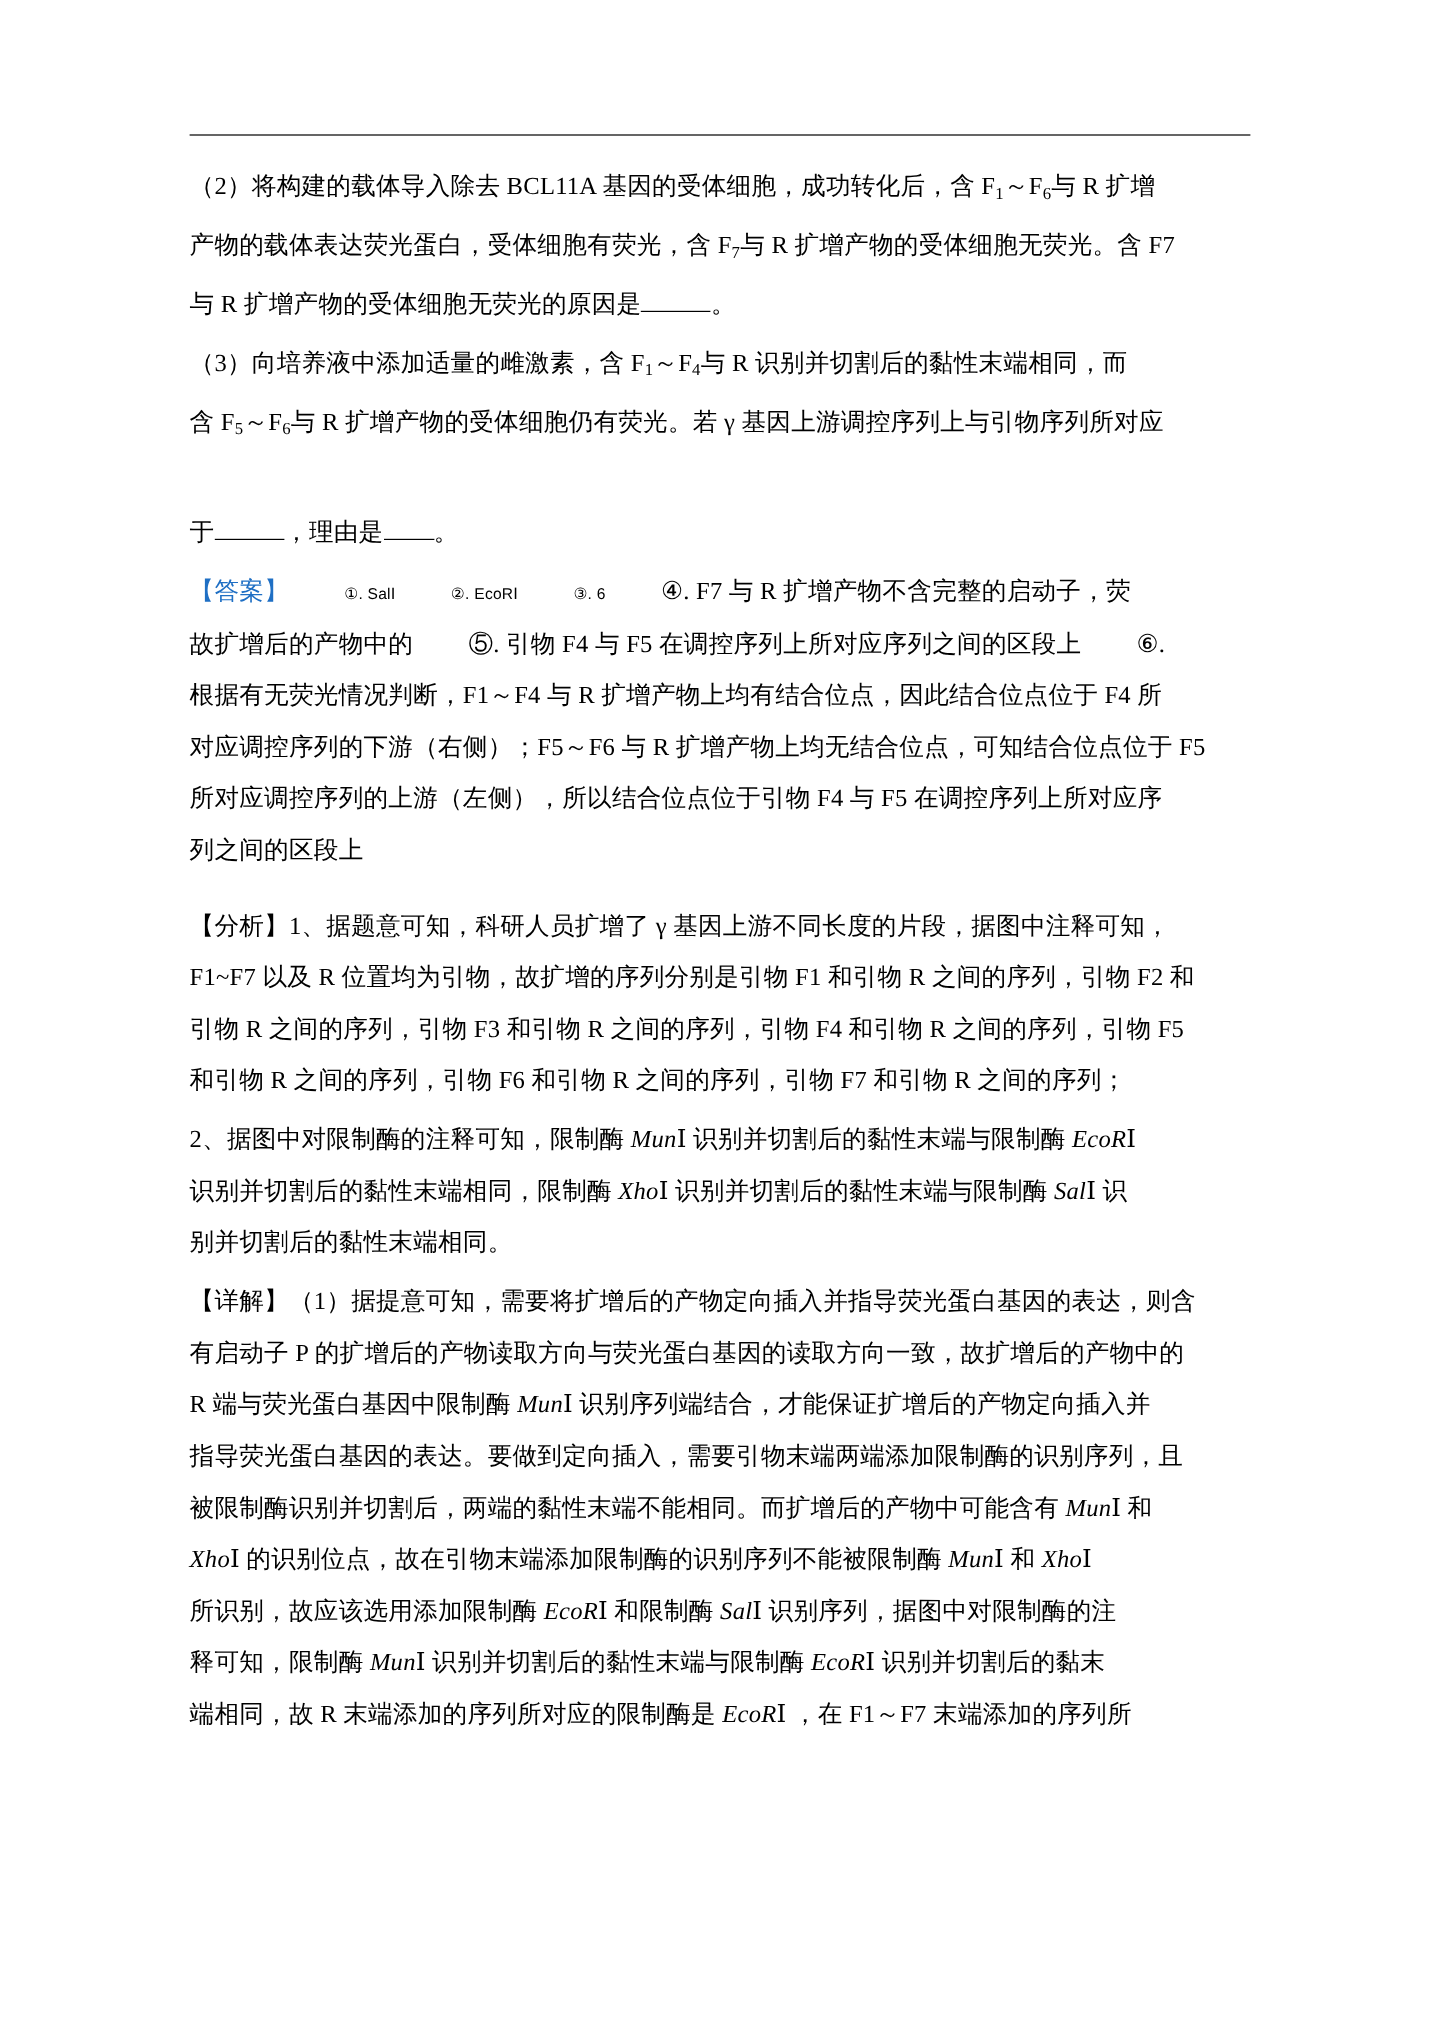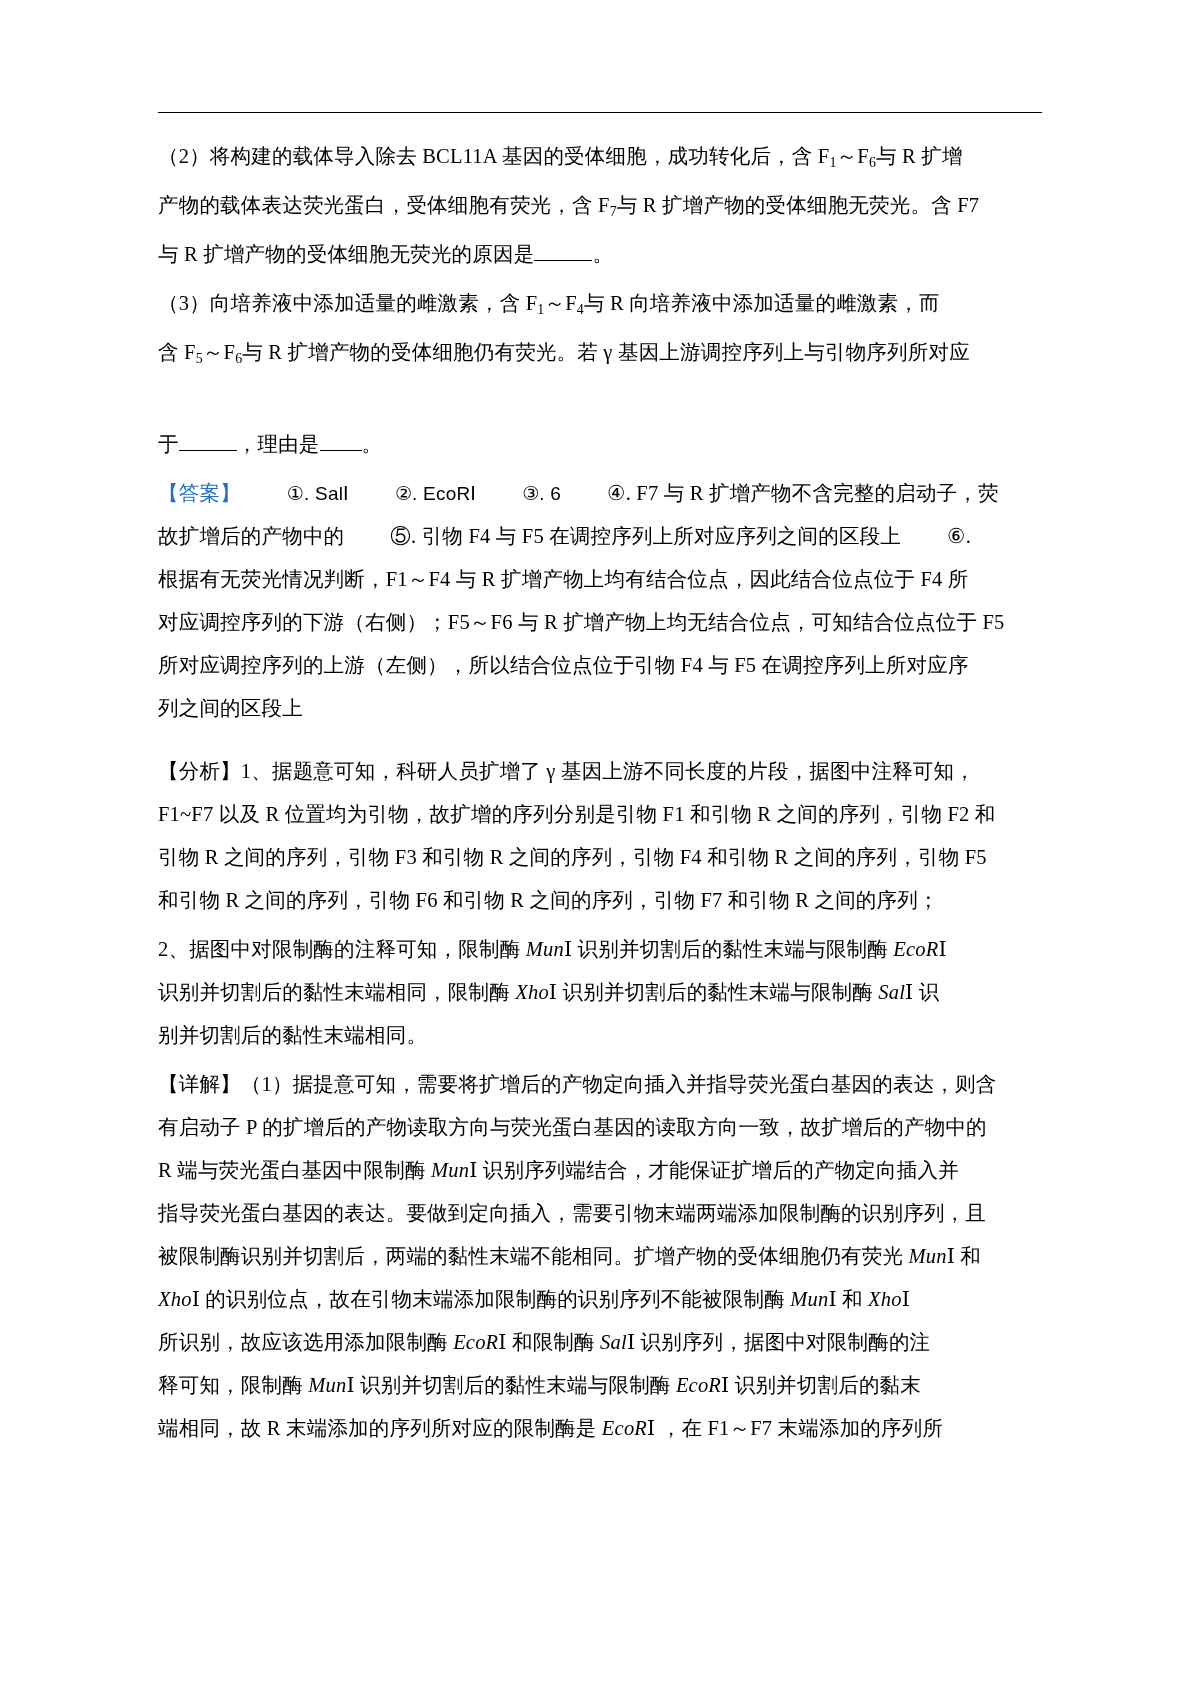--- a/index.html
+++ b/index.html
@@ -44,21 +44,21 @@
   .tag {
     color: #1f6fc4;
   }
   .spacer-md { height: 14px; }
   sub {
     font-size: 0.68em;
     vertical-align: -0.28em;
   }
   .en {
     font-family: "Liberation Sans", "DejaVu Sans", sans-serif;
-    font-size: 19px;
+    font-size: 13px;
   }
   .ital {
     font-style: italic;
     margin-top: 13px;
   }
   .wide-gap { display: inline-block; width: 46px; }
   .blank-long { display: inline-block; border-bottom: 1px solid #000; width: 58px; }
   .blank-short { display: inline-block; border-bottom: 1px solid #000; width: 42px; }
 </style>
 </head>
@@ -69,21 +69,21 @@
 
     <div class="rule"></div>
 
     <p>
       <span>（2）将构建的载体导入除去 BCL11A 基因的受体细胞，成功转化后，含 F</span><sub>1</sub><span>～F</span><sub>6</sub><span>与 R 扩增</span><br>
       <span>产物的载体表达荧光蛋白，受体细胞有荧光，含 F</span><sub>7</sub><span>与 R 扩增产物的受体细胞无荧光。含 F7</span><br>
       <span>与 R 扩增产物的受体细胞无荧光的原因是</span><span class="blank-long"></span><span>。</span>
     </p>
 
     <p>
-      <span>（3）向培养液中添加适量的雌激素，含 F</span><sub>1</sub><span>～F</span><sub>4</sub><span>与 R 向培养液中添加适量的雌激素，而</span><br>
+      <span>（3）向培养液中添加适量的雌激素，含 F</span><sub>1</sub><span>～F</span><sub>4</sub><span>与 R 识别并切割后的黏性末端相同，而</span><br>
       <span>含 F</span><sub>5</sub><span>～F</span><sub>6</sub><span>与 R 扩增产物的受体细胞仍有荧光。若 γ 基因上游调控序列上与引物序列所对应</span><br>
       <br>
       <span>于</span><span class="blank-long"></span><span>，理由是</span><span class="blank-short"></span><span>。</span>
     </p>
 
     <p>
       <span class="tag">【答案】</span><span class="wide-gap"></span><span class="en">①. SalⅠ</span><span class="wide-gap"></span><span class="en">②. EcoRⅠ</span><span class="wide-gap"></span><span class="en">③. 6</span><span class="wide-gap"></span><span>④. F7 与 R 扩增产物不含完整的启动子，荧</span><br>
       <span>故扩增后的产物中的</span><span class="wide-gap"></span><span>⑤. 引物 F4 与 F5 在调控序列上所对应序列之间的区段上</span><span class="wide-gap"></span><span>⑥.</span><br>
       <span>根据有无荧光情况判断，F1～F4 与 R 扩增产物上均有结合位点，因此结合位点位于 F4 所</span><br>
       <span>对应调控序列的下游（右侧）；F5～F6 与 R 扩增产物上均无结合位点，可知结合位点位于 F5</span><br>
@@ -105,21 +105,21 @@
       <span>2、据图中对限制酶的注释可知，限制酶 </span><span class="ital">Mun</span><span>Ⅰ  识别并切割后的黏性末端与限制酶 </span><span class="ital">EcoR</span><span>Ⅰ</span><br>
       <span>识别并切割后的黏性末端相同，限制酶 </span><span class="ital">Xho</span><span>Ⅰ  识别并切割后的黏性末端与限制酶 </span><span class="ital">Sal</span><span>Ⅰ  识</span><br>
       <span>别并切割后的黏性末端相同。</span>
     </p>
 
     <p>
       <span>【详解】（1）据提意可知，需要将扩增后的产物定向插入并指导荧光蛋白基因的表达，则含</span><br>
       <span>有启动子 P 的扩增后的产物读取方向与荧光蛋白基因的读取方向一致，故扩增后的产物中的</span><br>
       <span>R 端与荧光蛋白基因中限制酶 </span><span class="ital">Mun</span><span>Ⅰ  识别序列端结合，才能保证扩增后的产物定向插入并</span><br>
       <span>指导荧光蛋白基因的表达。要做到定向插入，需要引物末端两端添加限制酶的识别序列，且</span><br>
-      <span>被限制酶识别并切割后，两端的黏性末端不能相同。扩增产物的受体细胞仍有荧光 </span><span class="ital">Mun</span><span>Ⅰ  和</span><br>
+      <span>被限制酶识别并切割后，两端的黏性末端不能相同。而扩增后的产物中可能含有 </span><span class="ital">Mun</span><span>Ⅰ  和</span><br>
       <span class="ital">Xho</span><span>Ⅰ  的识别位点，故在引物末端添加限制酶的识别序列不能被限制酶 </span><span class="ital">Mun</span><span>Ⅰ  和 </span><span class="ital">Xho</span><span>Ⅰ</span><br>
       <span>所识别，故应该选用添加限制酶 </span><span class="ital">EcoR</span><span>Ⅰ  和限制酶 </span><span class="ital">Sal</span><span>Ⅰ  识别序列，据图中对限制酶的注</span><br>
       <span>释可知，限制酶 </span><span class="ital">Mun</span><span>Ⅰ  识别并切割后的黏性末端与限制酶 </span><span class="ital">EcoR</span><span>Ⅰ  识别并切割后的黏末</span><br>
       <span>端相同，故 R 末端添加的序列所对应的限制酶是 </span><span class="ital">EcoR</span><span>Ⅰ ，在 F1～F7 末端添加的序列所</span>
     </p>
 
   </div>
 </div>
 
 </body></html>

